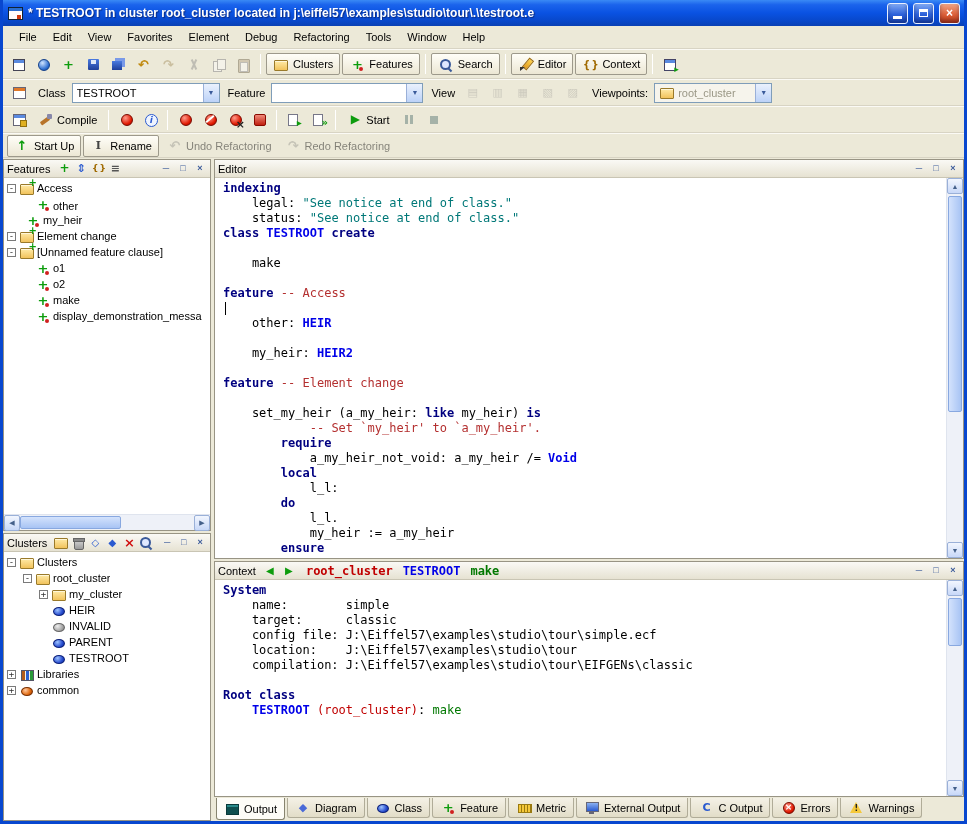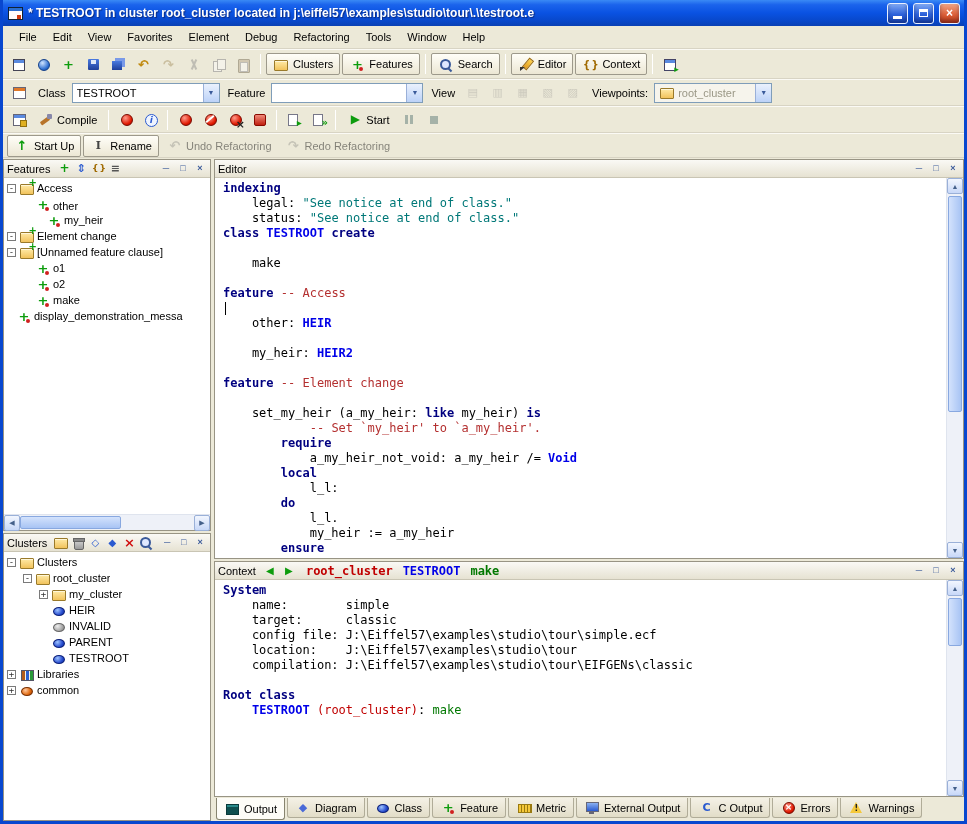--- a/index.html
+++ b/index.html
@@ -391,21 +391,21 @@
             <div class="tree-row" style="padding-left: 3px;">
               <span class="expander">-</span>
               <span class="ic ic-folder-feature"></span>
               <span class="tree-label">Access</span>
             </div>
             <div class="tree-row" style="padding-left: 19px; align-items: flex-end;">
               <span class="expander-sp"></span>
               <span class="ic ic-feature"></span>
               <span class="tree-label">other</span>
             </div>
-            <div class="tree-row" style="padding-left: 30px;">
+            <div class="tree-row" style="padding-left: 9px;">
               <span class="expander-sp"></span>
               <span class="ic ic-feature"></span>
               <span class="tree-label">my_heir</span>
             </div>
             <div class="tree-row" style="padding-left: 3px;">
               <span class="expander">-</span>
               <span class="ic ic-folder-feature"></span>
               <span class="tree-label">Element change</span>
             </div>
             <div class="tree-row" style="padding-left: 3px;">
@@ -421,21 +421,21 @@
             <div class="tree-row" style="padding-left: 19px;">
               <span class="expander-sp"></span>
               <span class="ic ic-feature"></span>
               <span class="tree-label">o2</span>
             </div>
             <div class="tree-row" style="padding-left: 19px;">
               <span class="expander-sp"></span>
               <span class="ic ic-feature"></span>
               <span class="tree-label">make</span>
             </div>
-            <div class="tree-row" style="">
+            <div class="tree-row" style="padding-left: 19px;">
               <span class="expander-sp"></span>
               <span class="ic ic-feature"></span>
               <span class="tree-label">display_demonstration_messa</span>
             </div>
           </div>
         <div class="hscroll">
           <span class="sbtn">◀</span>
           <span class="htrack">
               <span class="hthumb" style="left:0;width:58%"></span>
             </span>

